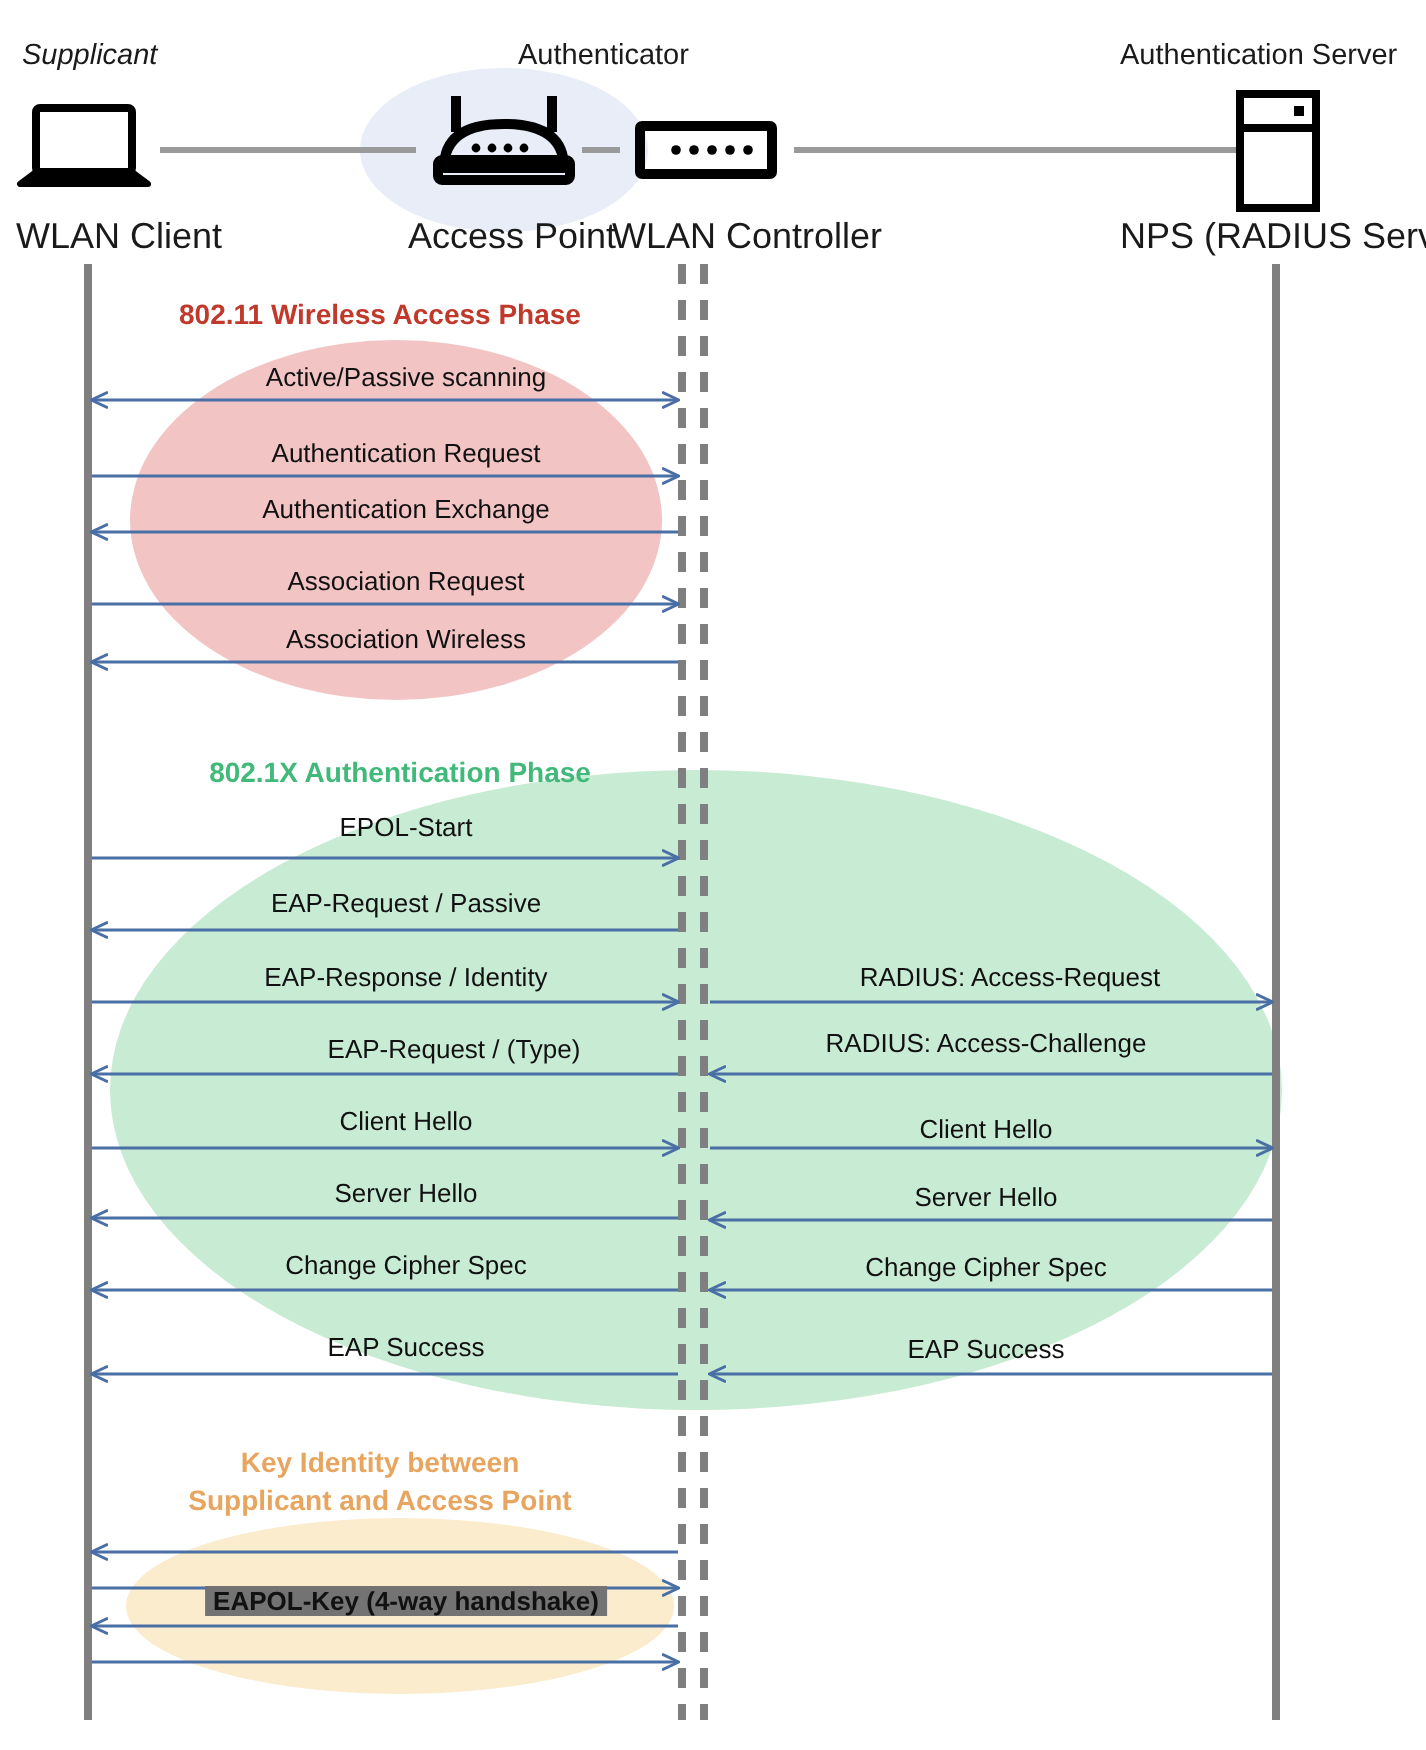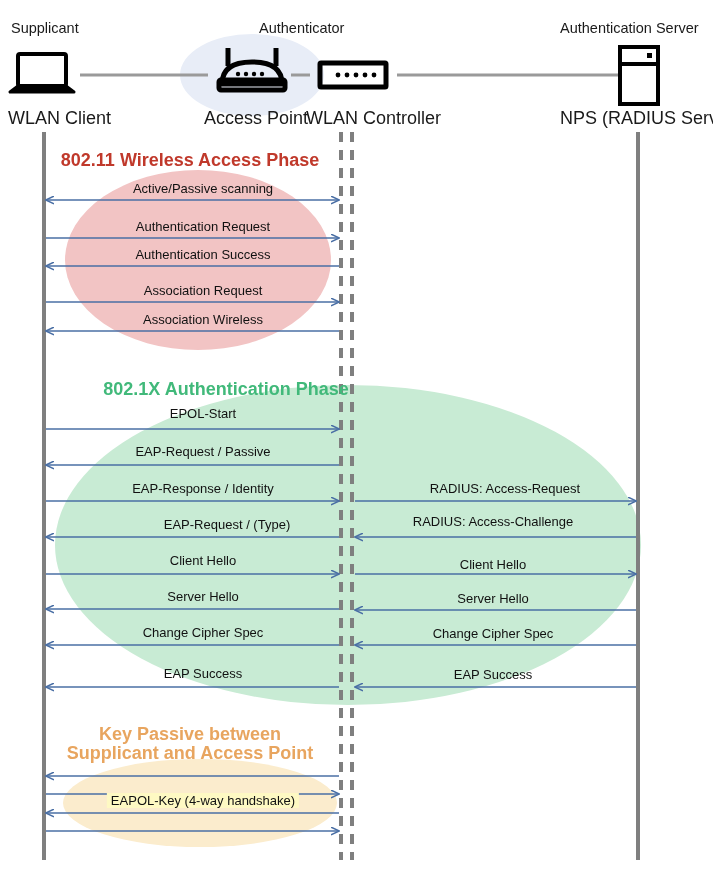--- a/index.html
+++ b/index.html
@@ -31,21 +31,21 @@
     white-space: nowrap;
   }
   .node-label {
     position: absolute;
     font-size: 18px;
     color: #1a1a1a;
     white-space: nowrap;
   }
   .phase-label {
     position: absolute;
-    font-size: 18px;
+    font-size: 14px;
     font-weight: 600;
     white-space: nowrap;
     text-align: center;
     line-height: 1.45;
   }
   .msg-label {
     position: absolute;
     font-size: 13px;
     color: #111111;
     white-space: nowrap;
@@ -139,50 +139,50 @@
     <g stroke="#4a6fa5" stroke-width="1.6">
       <line x1="355" y1="501" x2="636" y2="501" marker-end="url(#arrow-r)"></line>
       <line x1="355" y1="537" x2="636" y2="537" marker-start="url(#arrow-l)"></line>
       <line x1="355" y1="574" x2="636" y2="574" marker-end="url(#arrow-r)"></line>
       <line x1="355" y1="610" x2="636" y2="610" marker-start="url(#arrow-l)"></line>
       <line x1="355" y1="645" x2="636" y2="645" marker-start="url(#arrow-l)"></line>
       <line x1="355" y1="687" x2="636" y2="687" marker-start="url(#arrow-l)"></line>
     </g>
   </svg>
 
-  <div class="role-title" style="left:11px; top:20px;">Supplicant</div>
+  <div class="role-title" style="left:11px; top:20px;font-style:italic;">Supplicant</div>
   <div class="role-title" style="left:259px; top:20px;">Authenticator</div>
   <div class="role-title" style="left:560px; top:20px;">Authentication Server</div>
 
   <div class="node-label" style="left:8px; top:108px;">WLAN Client</div>
   <div class="node-label" style="left:204px; top:108px;">Access Point</div>
   <div class="node-label" style="left:306px; top:108px;">WLAN Controller</div>
   <div class="node-label" style="left:560px; top:108px;">NPS (RADIUS Server)</div>
 
   <div class="phase-label" style="left:0; top:147px; width:380px; color:#c0392b;">802.11 Wireless Access Phase</div>
-  <div class="phase-label" style="left:0; top:376px; width:400px; color:#41b97a;margin-left:26px;">802.1X Authentication Phase</div>
-  <div class="phase-label" style="left:0; top:721px; width:380px; color:#e8a55f;">Key Passive between</div>
+  <div class="phase-label" style="left:0; top:376px; width:400px; color:#41b97a;">802.1X Authentication Phase</div>
+  <div class="phase-label" style="left:0; top:721px; width:380px; color:#e8a55f;">Key Identity between</div>
   <div class="phase-label" style="left:0; top:740px; width:380px; color:#e8a55f;text-align:center;">Supplicant and Access Point</div>
 
   <div class="msg-label" style="left:203px; top:181px;">Active/Passive scanning</div>
   <div class="msg-label" style="left:203px; top:219px;">Authentication Request</div>
-  <div class="msg-label" style="left:203px; top:247px;">Authentication Success</div>
+  <div class="msg-label" style="left:203px; top:247px;">Authentication Exchange</div>
   <div class="msg-label" style="left:203px; top:283px;">Association Request</div>
   <div class="msg-label" style="left:203px; top:312px;">Association Wireless</div>
 
   <div class="msg-label" style="left:203px; top:406px;">EPOL-Start</div>
   <div class="msg-label" style="left:203px; top:444px;">EAP-Request / Passive</div>
   <div class="msg-label" style="left:203px; top:481px;">EAP-Response / Identity</div>
   <div class="msg-label" style="left:203px; top:517px;margin-left:24px;">EAP-Request / (Type)</div>
   <div class="msg-label" style="left:203px; top:553px;">Client Hello</div>
   <div class="msg-label" style="left:203px; top:589px;">Server Hello</div>
   <div class="msg-label" style="left:203px; top:625px;">Change Cipher Spec</div>
   <div class="msg-label" style="left:203px; top:666px;">EAP Success</div>
 
-  <div class="msg-label" style="left:203px; top:793px; background:#fef9c3; padding:0 4px;">EAPOL-Key (4-way handshake)</div>
+  <div class="msg-label" style="left:203px; top:793px; background:#737373; padding:0 4px;font-weight:bold;">EAPOL-Key (4-way handshake)</div>
 
   <div class="msg-label" style="left:505px; top:481px;">RADIUS: Access-Request</div>
   <div class="msg-label" style="left:493px; top:514px;">RADIUS: Access-Challenge</div>
   <div class="msg-label" style="left:493px; top:557px;">Client Hello</div>
   <div class="msg-label" style="left:493px; top:591px;">Server Hello</div>
   <div class="msg-label" style="left:493px; top:626px;">Change Cipher Spec</div>
   <div class="msg-label" style="left:493px; top:667px;">EAP Success</div>
 
 </div>
 

